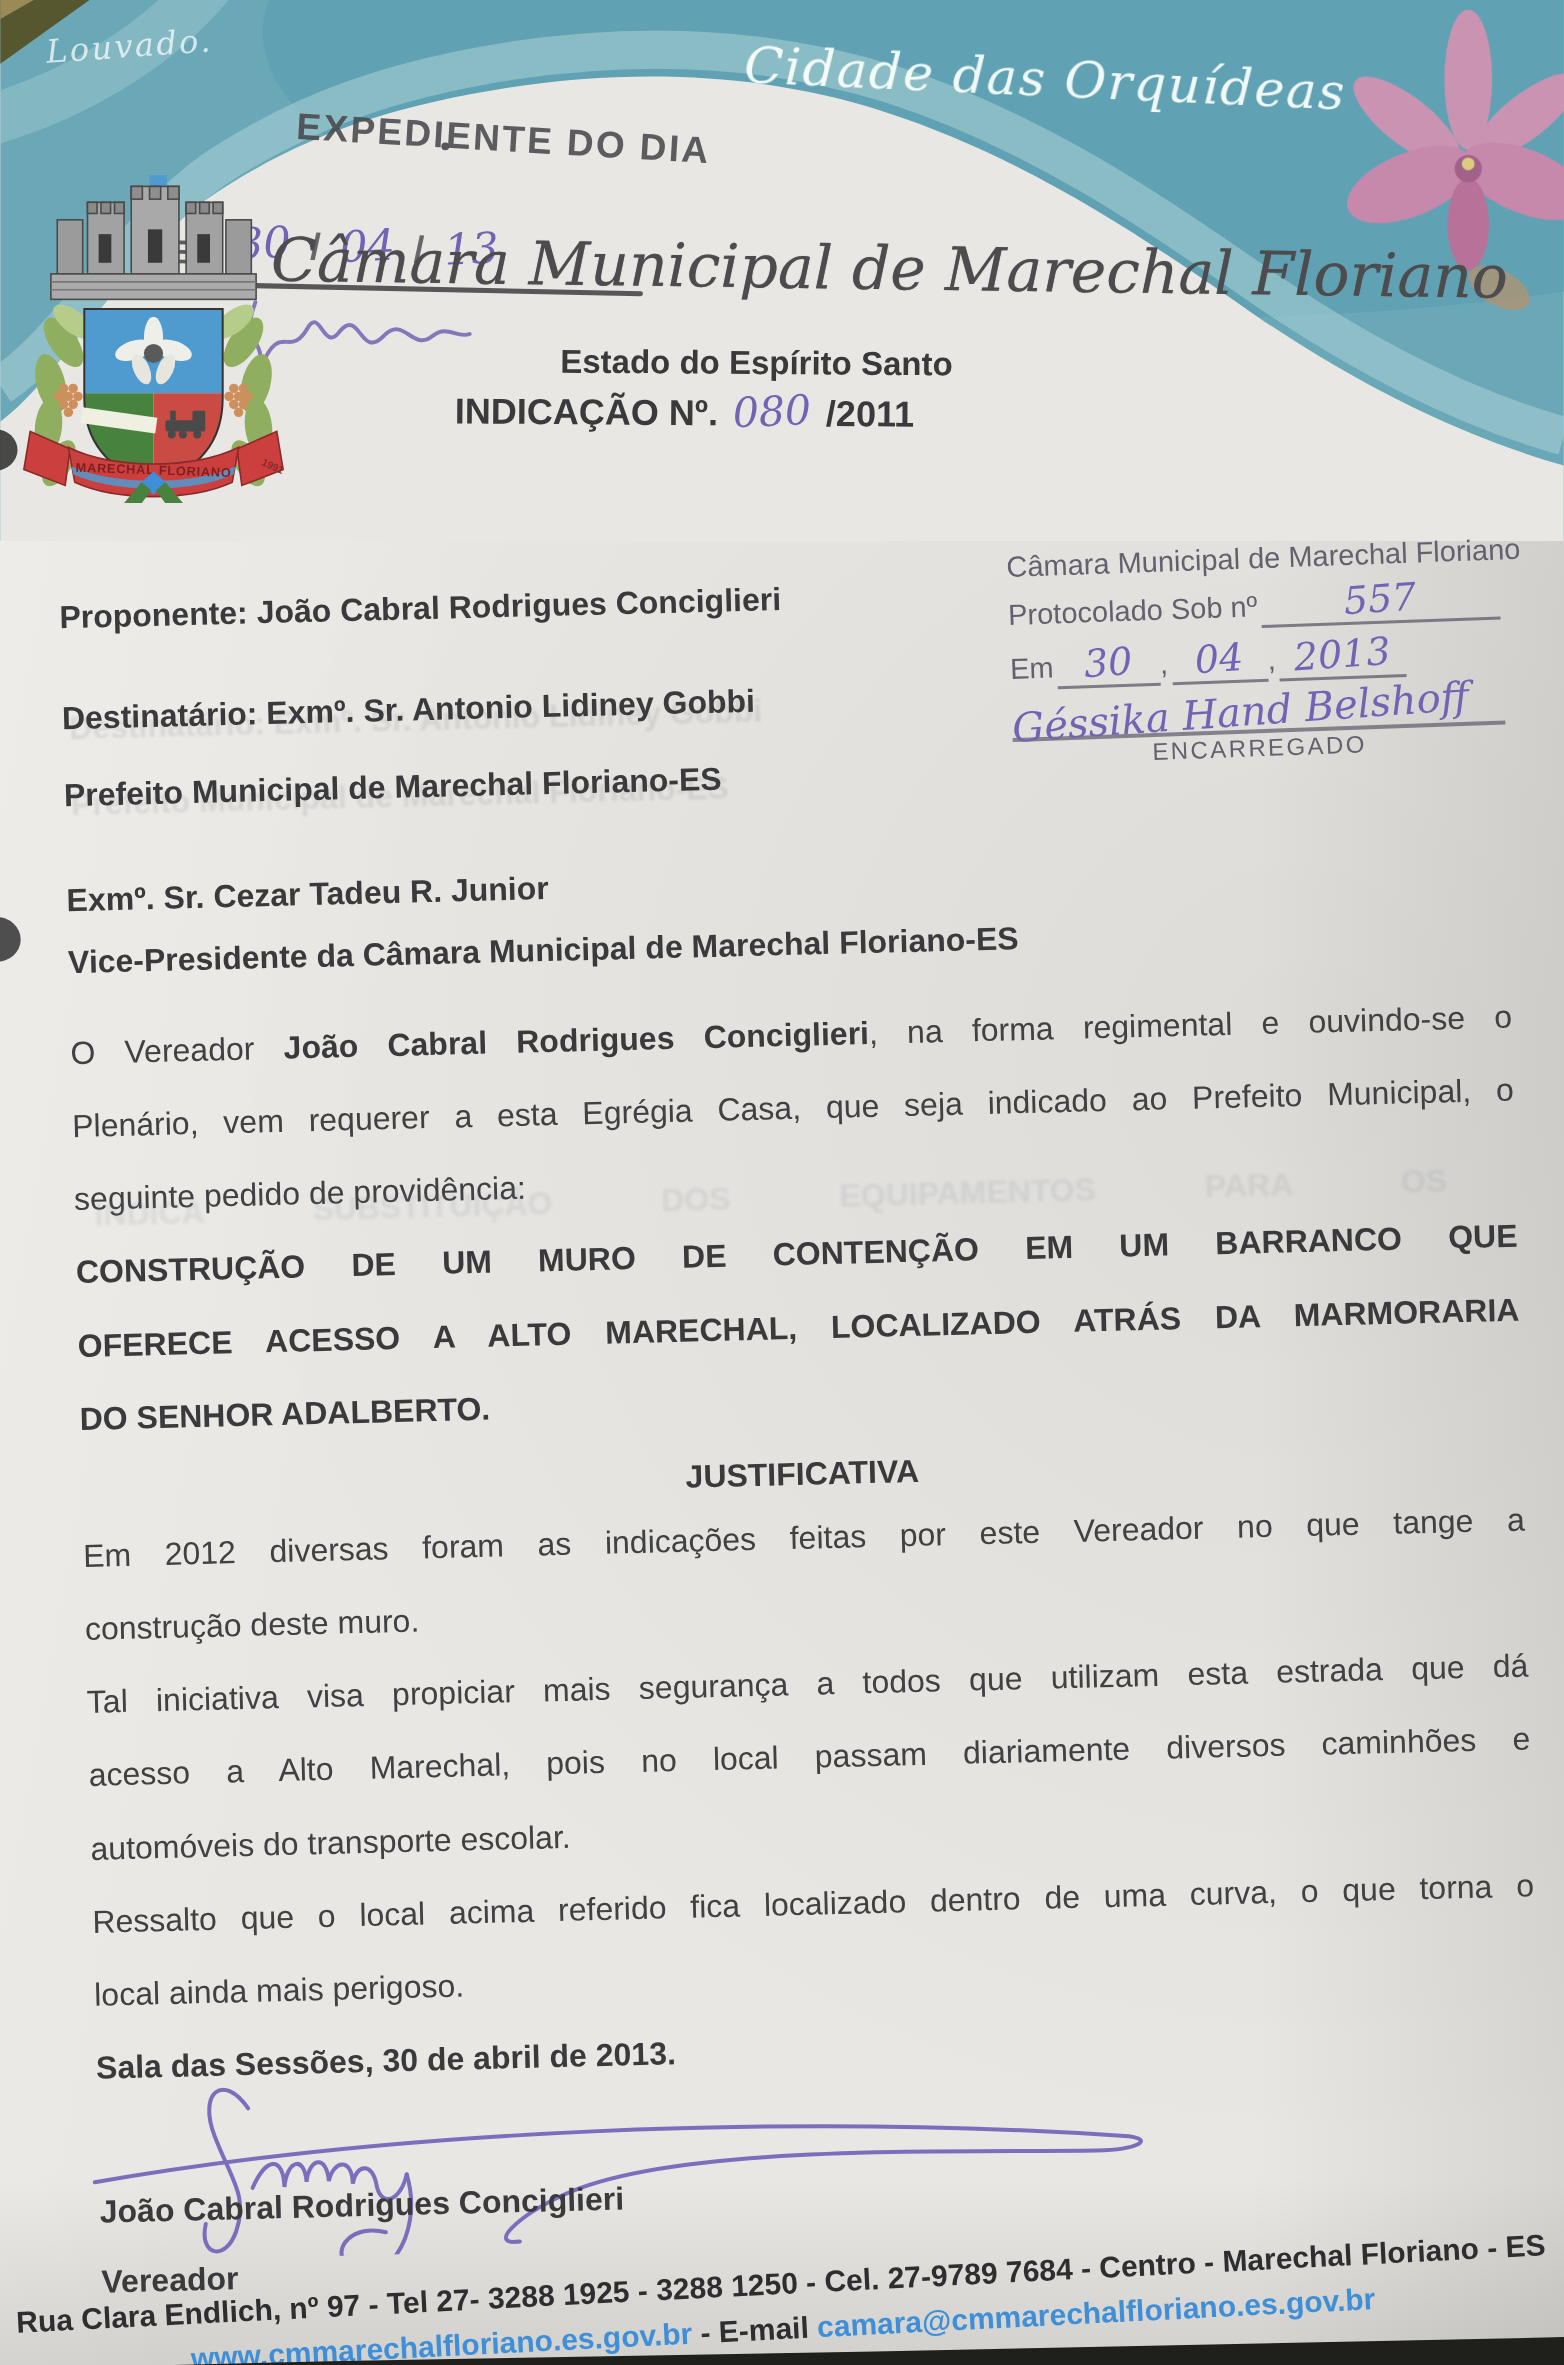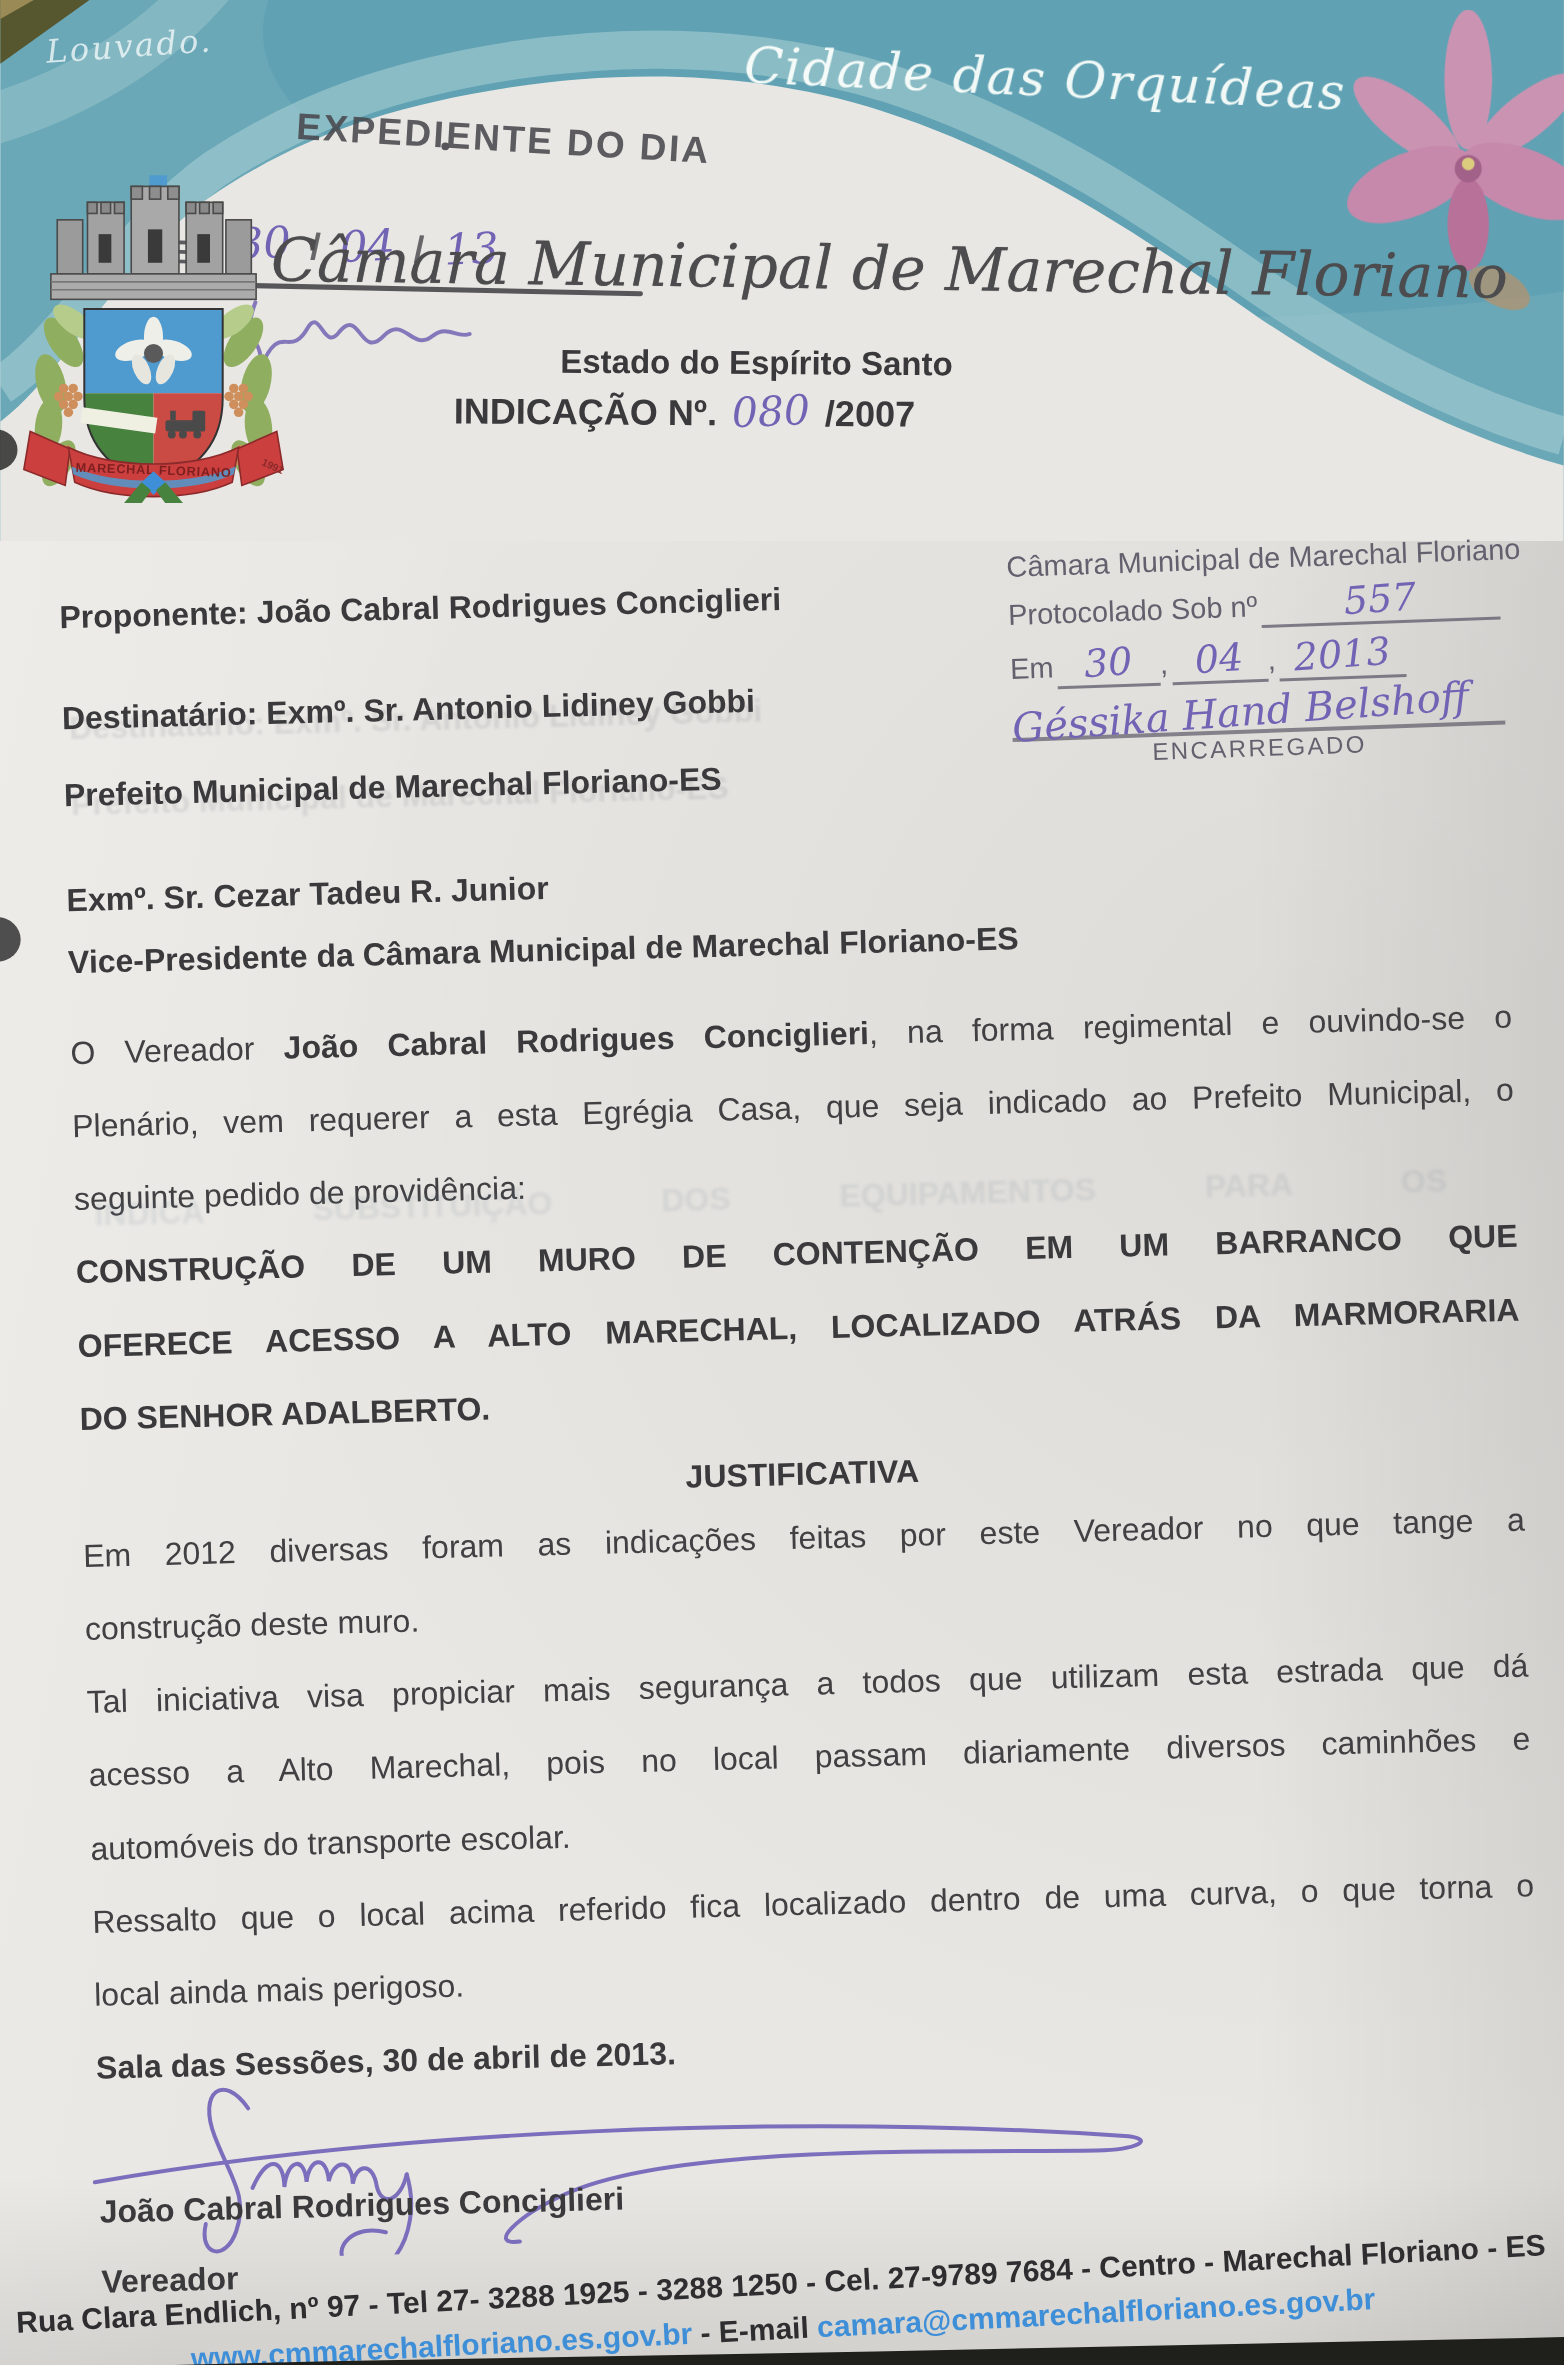--- a/index.html
+++ b/index.html
@@ -208,21 +208,21 @@
         <path d="M180,414 L202,440 L184,446 L168,424 Z" fill="#47823f"></path>
       </g>
     </g>
   </svg>
 
   <div id="orgScript" class="abs">Câmara Municipal de Marechal Floriano</div>
   <div id="stateLine" class="abs">Estado do Espírito Santo</div>
   <div id="indLine" class="abs">
     <span>INDICAÇÃO Nº.</span>
     <span class="num hand">080</span>
-    <span>/2007</span>
+    <span>/2011</span>
   </div>
 
   <div id="bodyWrap" class="abs">
 
     <div class="bl b" style="top:599px;">Proponente: João Cabral Rodrigues Conciglieri</div>
 
     <div id="proto" class="abs">
       <div class="l1">Câmara Municipal de Marechal Floriano</div>
       <div class="row">
         <span class="lab">Protocolado Sob nº</span>

